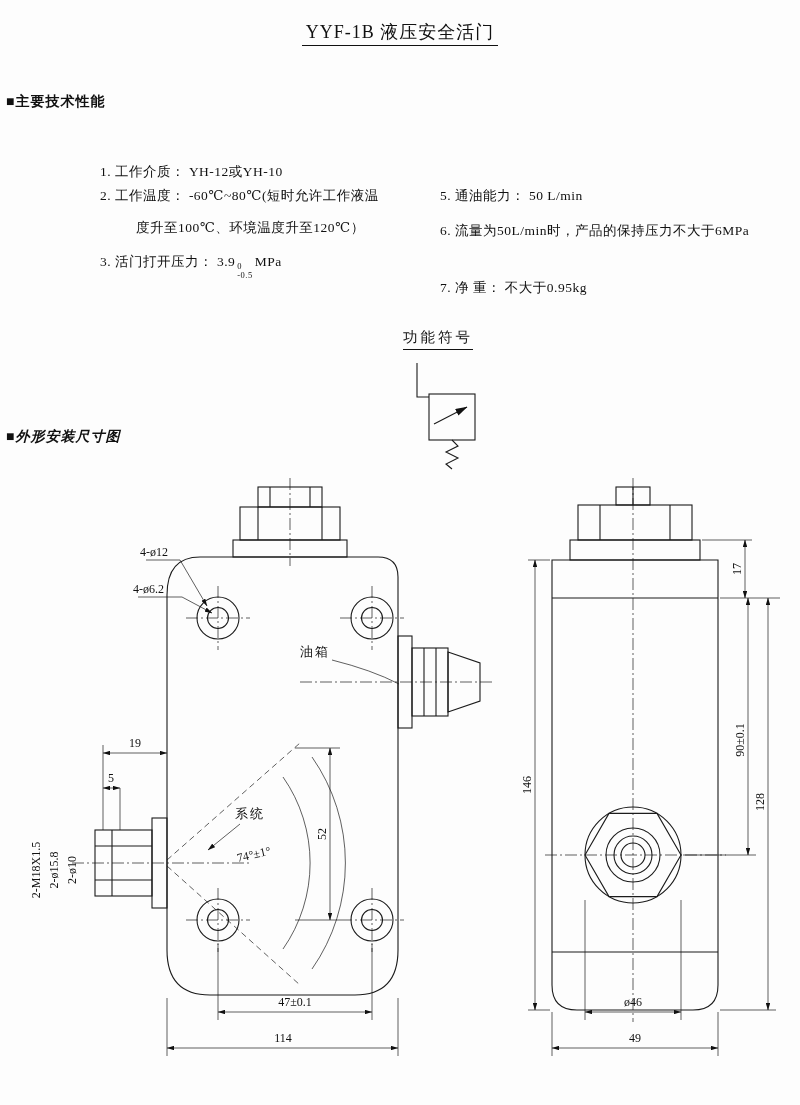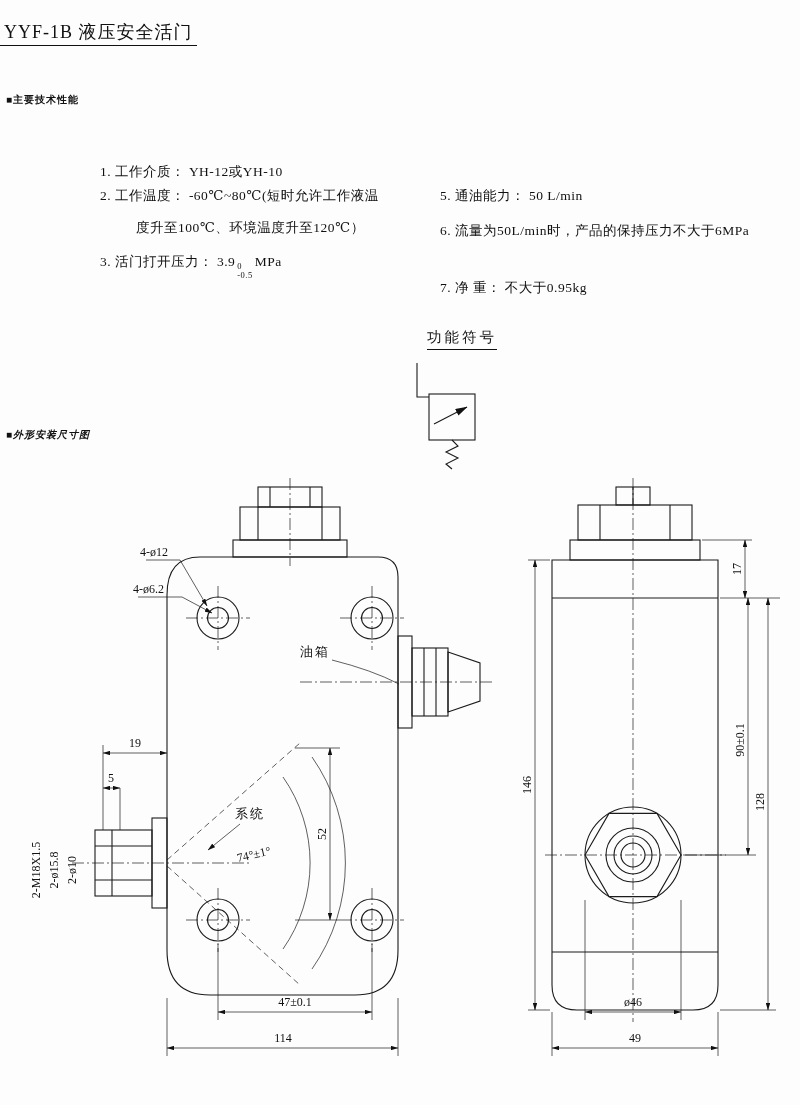--- a/index.html
+++ b/index.html
@@ -1,25 +1,25 @@
 <!DOCTYPE html>
 <html><head>
 <meta charset="utf-8">
 <style>
   html,body{margin:0;padding:0;background:#e8e8e8;}
   .page{
     position:relative;width:800px;height:1105px;background:#fdfdfd;color:#111;
     font-family:"Liberation Serif","DejaVu Serif",serif;overflow:hidden;margin:0 auto;
   }
-  .title-wrap{position:absolute;top:20px;left:0;right:0;text-align:left;}
+  .title-wrap{position:absolute;top:20px;left:0;right:0;text-align:center;}
   .title-wrap .title{font-size:18px;letter-spacing:1px;border-bottom:1.5px solid #111;padding:0 4px 3px 4px;}
-  .sec-heading{position:absolute;left:6px;font-size:10px;font-weight:bold;letter-spacing:1px;}
+  .sec-heading{position:absolute;left:6px;font-size:14px;font-weight:bold;letter-spacing:1px;}
   .spec{position:absolute;font-size:13.5px;white-space:nowrap;letter-spacing:0.5px;}
   .tol{display:inline-flex;flex-direction:column;vertical-align:-3px;font-size:8.5px;line-height:1.1;margin:0 2px;}
-  .sym-heading{position:absolute;left:403px;top:328px;font-size:14.5px;letter-spacing:3px;border-bottom:1.5px solid #111;padding-bottom:2px;margin-left:24px;}
+  .sym-heading{position:absolute;left:403px;top:328px;font-size:14.5px;letter-spacing:3px;border-bottom:1.5px solid #111;padding-bottom:2px;}
   svg.overlay{position:absolute;left:0;top:0;width:800px;height:1105px;}
   .ln{stroke:#1b1b1b;stroke-width:1.1;fill:none;}
   .thin{stroke:#1b1b1b;stroke-width:0.7;fill:none;}
   .cl{stroke-dasharray:12 3 2 3;stroke-width:0.7;}
   .dash{stroke-dasharray:6 4;stroke-width:0.7;}
   svg text{fill:#111;font-size:12px;font-family:"Liberation Serif","DejaVu Serif",serif;}
   svg text.cn{font-size:13px;letter-spacing:2px;}
   .tc{text-anchor:middle;}
   #ae path,#as path{fill:#111;}
 </style>

